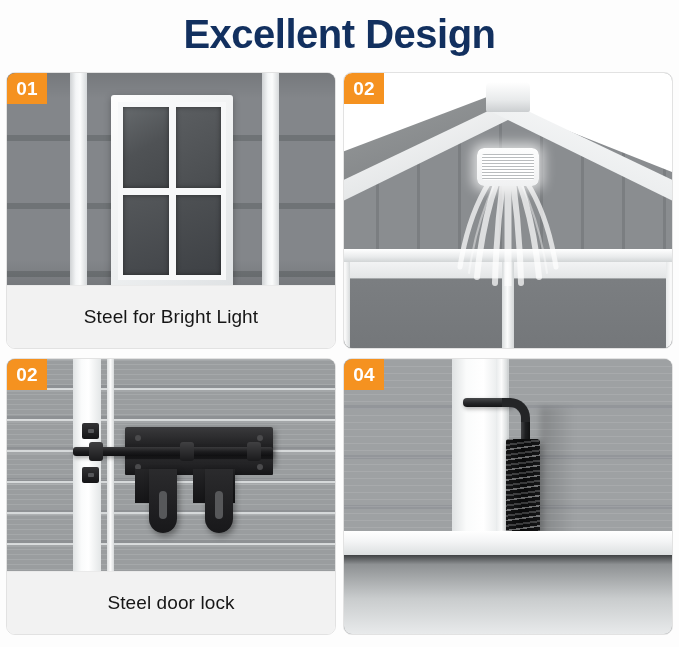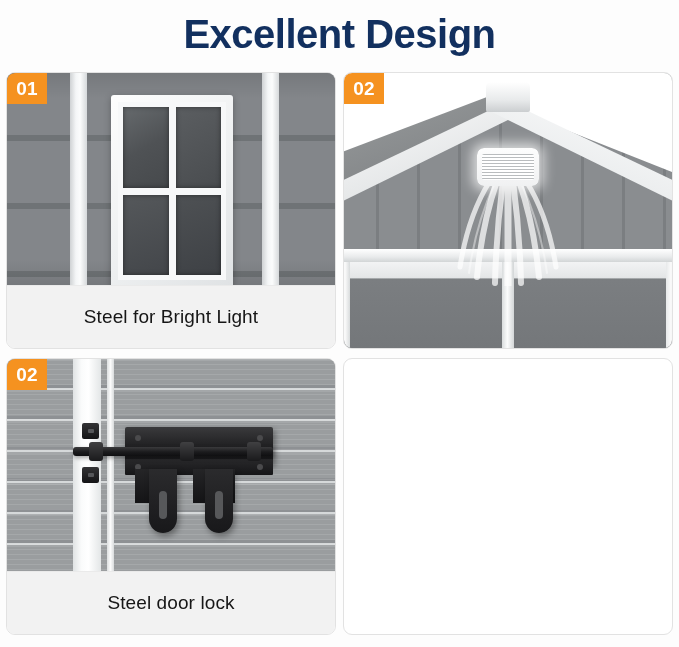--- a/index.html
+++ b/index.html
@@ -609,15 +609,34 @@
       <div class="bolt-knob k1"></div>
       <div class="bolt-knob k2"></div>
       <div class="bolt-knob k3"></div>
 
       <div class="badge">02</div>
     </div>
     <div class="caption">Steel door lock</div>
   </div>
 
   <div class="card">
+    <div class="card-photo">
+      <div class="siding4"></div>
+      <div class="siding4-grain"></div>
+      <div class="post4"></div>
+      <div class="post4-inner"></div>
+      <div class="latch-shadow"></div>
+
+      <div class="latch-handle"></div>
+      <div class="latch-bend"></div>
+      <div class="latch-rod-top"></div>
+      <div class="latch-spring">
+        <div class="latch-spring-coils"></div>
+      </div>
+      <div class="sill4"></div>
+      <div class="latch-rod-bottom"></div>
+      <div class="ground4"></div>
+
+      <div class="badge">04</div>
+    </div>
   </div>
 
 </div>
 
 </body></html>

